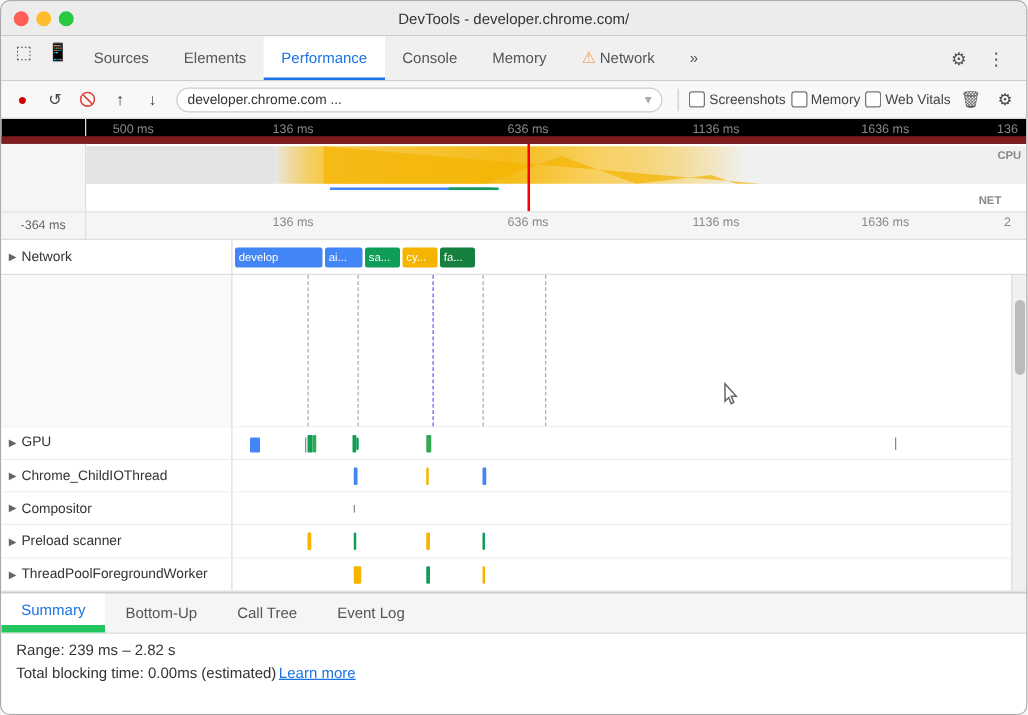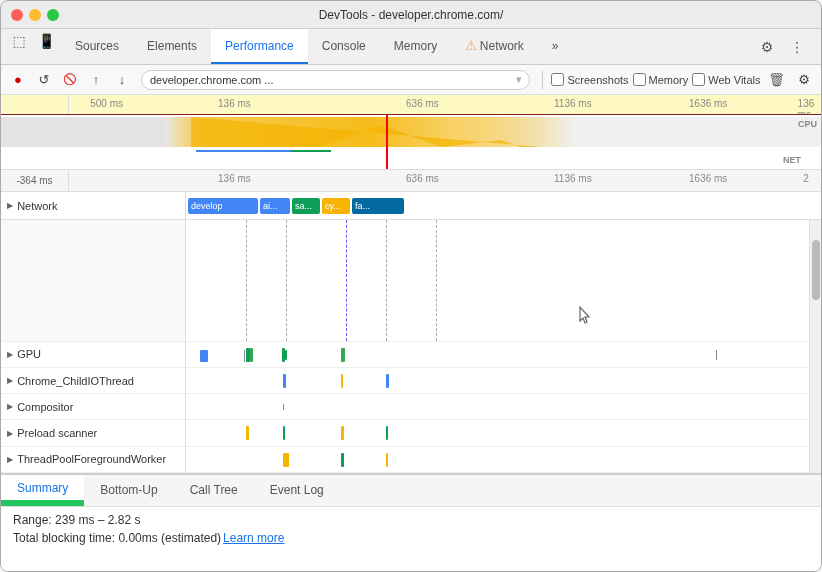--- a/index.html
+++ b/index.html
@@ -153,22 +153,22 @@
     .main-area {
       background: #fff;
       display: flex;
       flex-direction: column;
       overflow: hidden;
     }
 
     
     .timeline-header {
       height: 20px;
-      background: #fef9c3;
-      border-bottom: 1px solid #7f1d1d;
+      background: #000000;
+      border-bottom: 6px solid #7f1d1d;
       display: flex;
       align-items: center;
       position: relative;
       overflow: hidden;
     }
     .time-gutter {
       width: 68px;
       min-width: 68px;
       border-right: 1px solid #ddd;
       height: 100%;
@@ -187,21 +187,20 @@
       transform: translateX(-50%);
     }
 
     
     .chart-area {
       height: 55px;
       display: flex;
       border-bottom: 1px solid #ddd;
       position: relative;
       overflow: hidden;
-      flex-direction: column;
     }
     .chart-gutter {
       width: 68px;
       min-width: 68px;
       border-right: 1px solid #ddd;
       display: flex;
       align-items: center;
       justify-content: flex-end;
       padding-right: 4px;
       font-size: 10px;
@@ -573,21 +572,21 @@
         </div>
       <div class="net-item" style="background:#4285f4; width:30px">
           <span>ai...</span>
         </div>
       <div class="net-item" style="background:#0f9d58; width:28px">
           <span>sa...</span>
         </div>
       <div class="net-item" style="background:#f4b400; width:28px">
           <span>cy...</span>
         </div>
-      <div class="net-item" style="background:#0369a1; width:52px">
+      <div class="net-item" style="background:#15803d; width:28px">
           <span>fa...</span>
         </div>
     </div>
   </div>
 
   <div class="flame-area" style="height:180px; position:relative;">
 
     <div style="display:flex;flex-direction:column;width:100%;position:relative;">
 
       <div style="display:flex;height:130px;border-bottom:1px solid #eee;">

